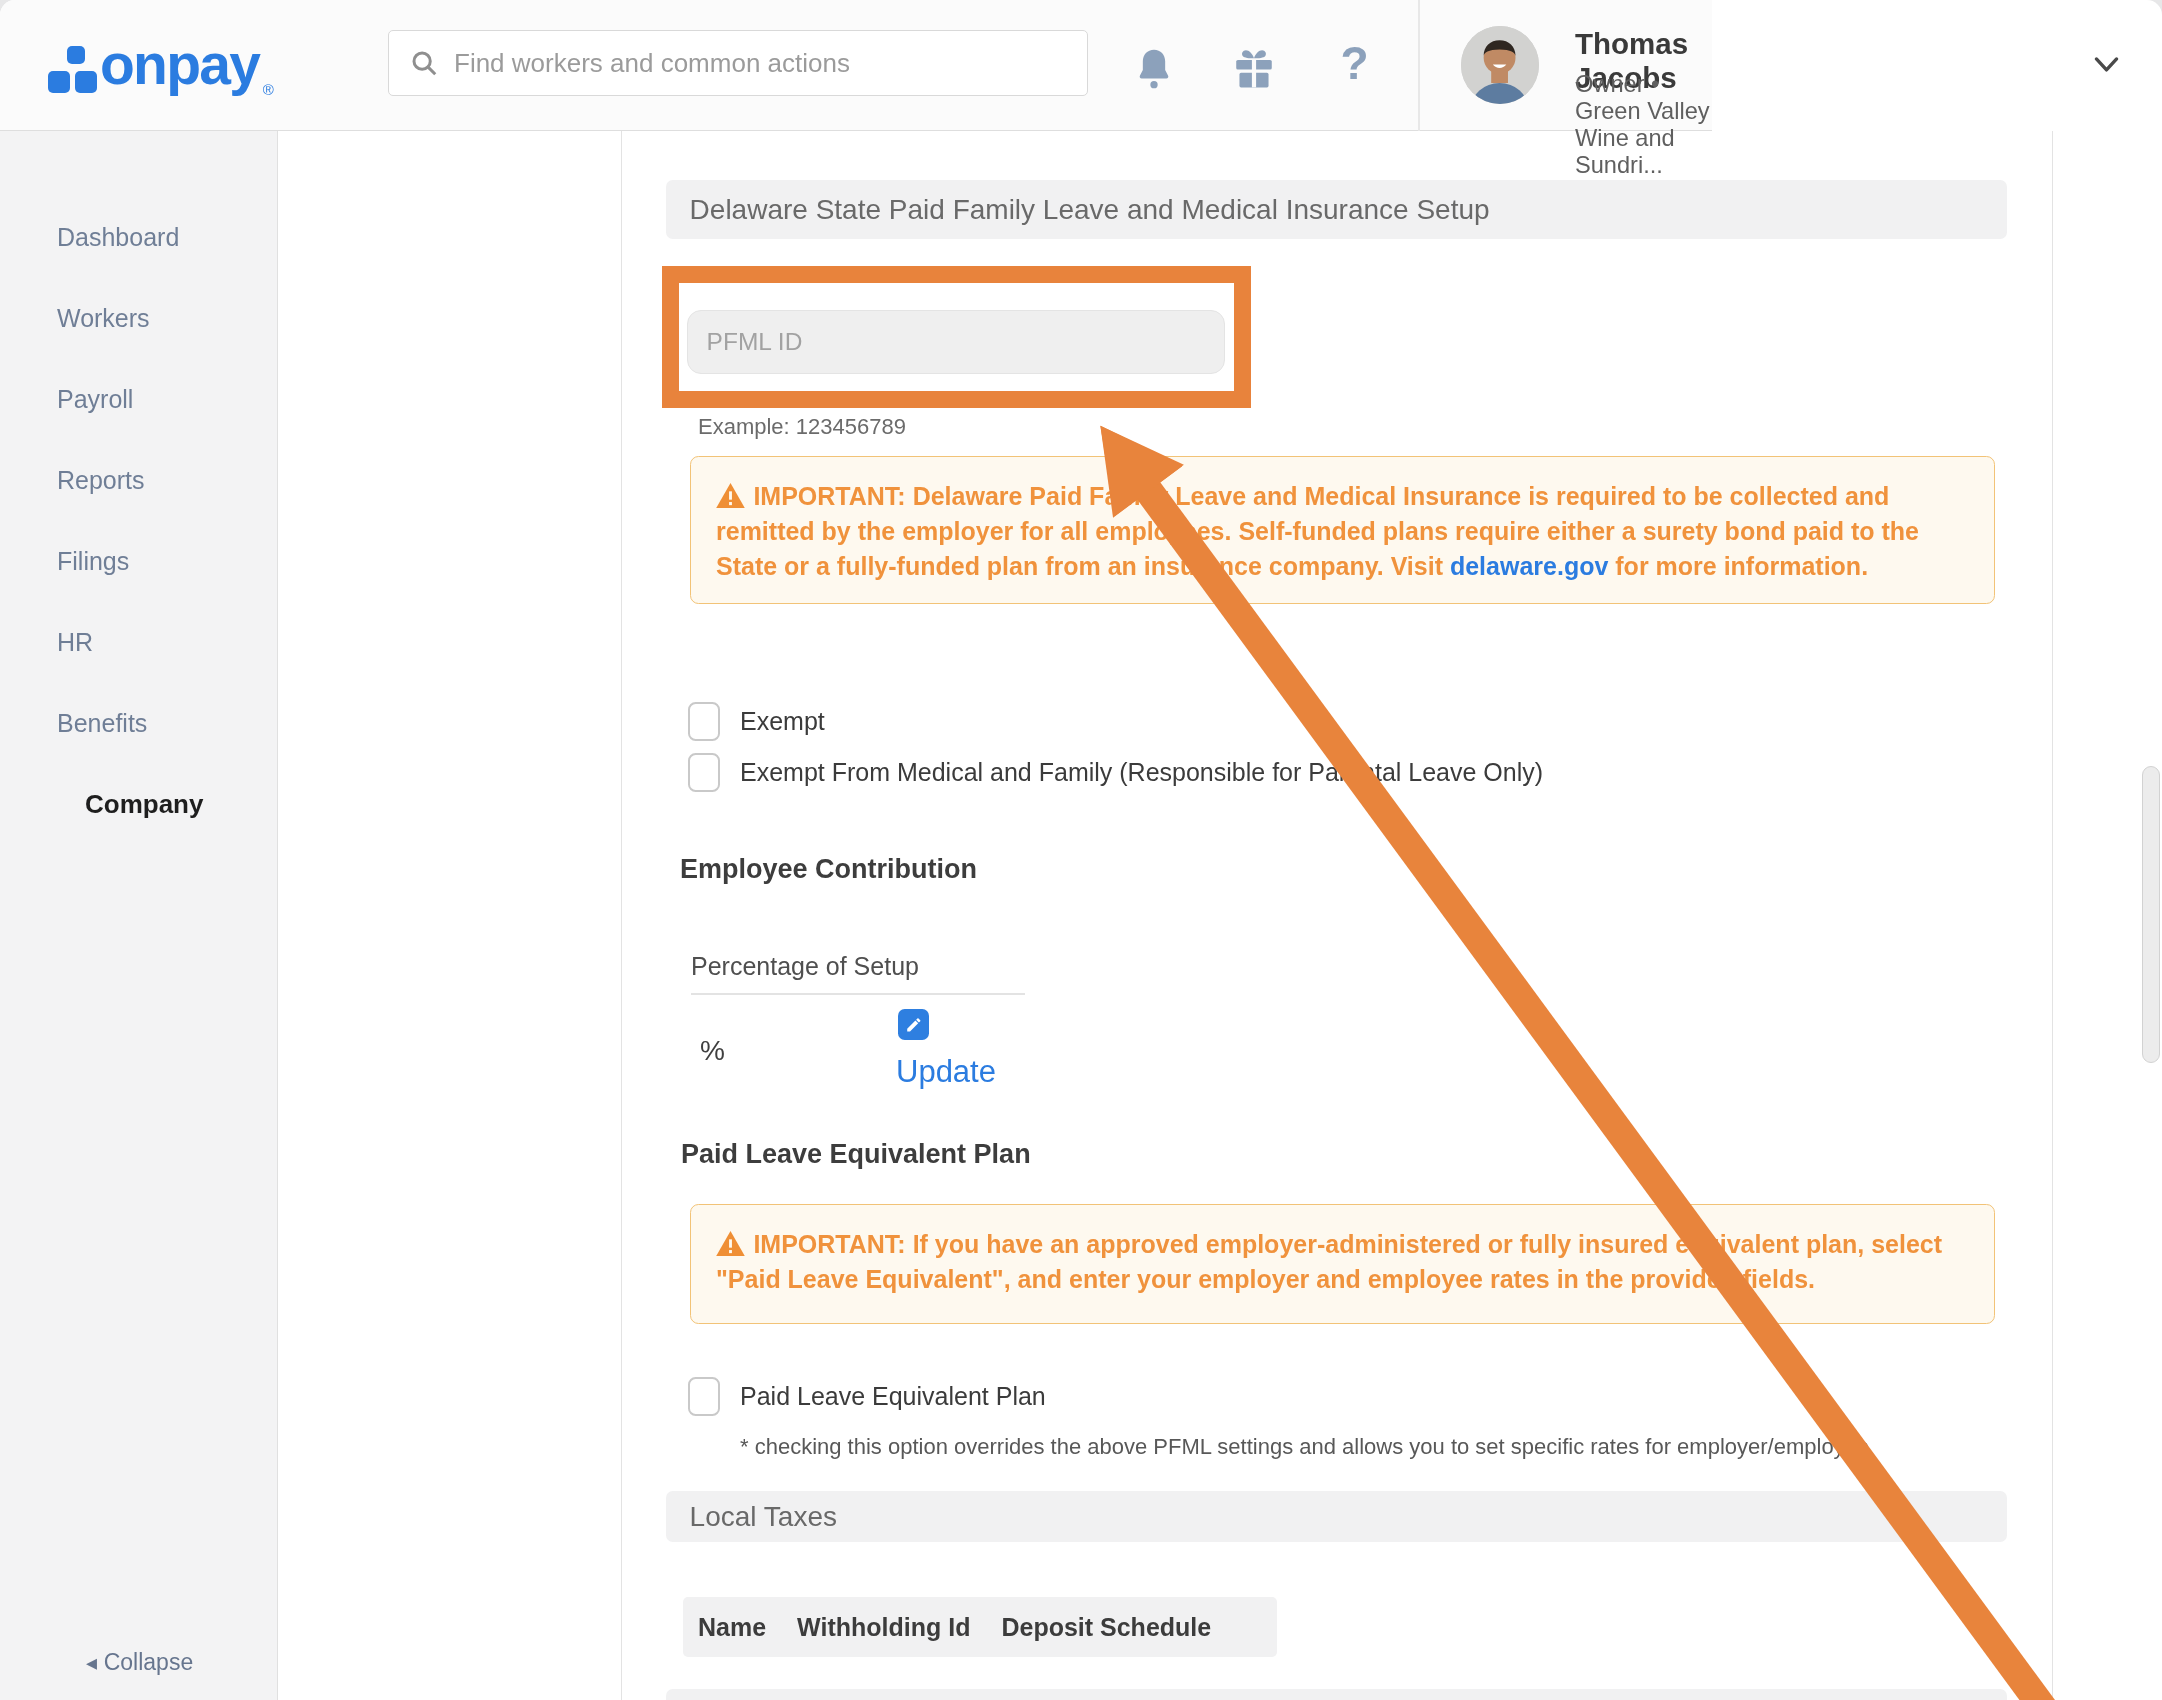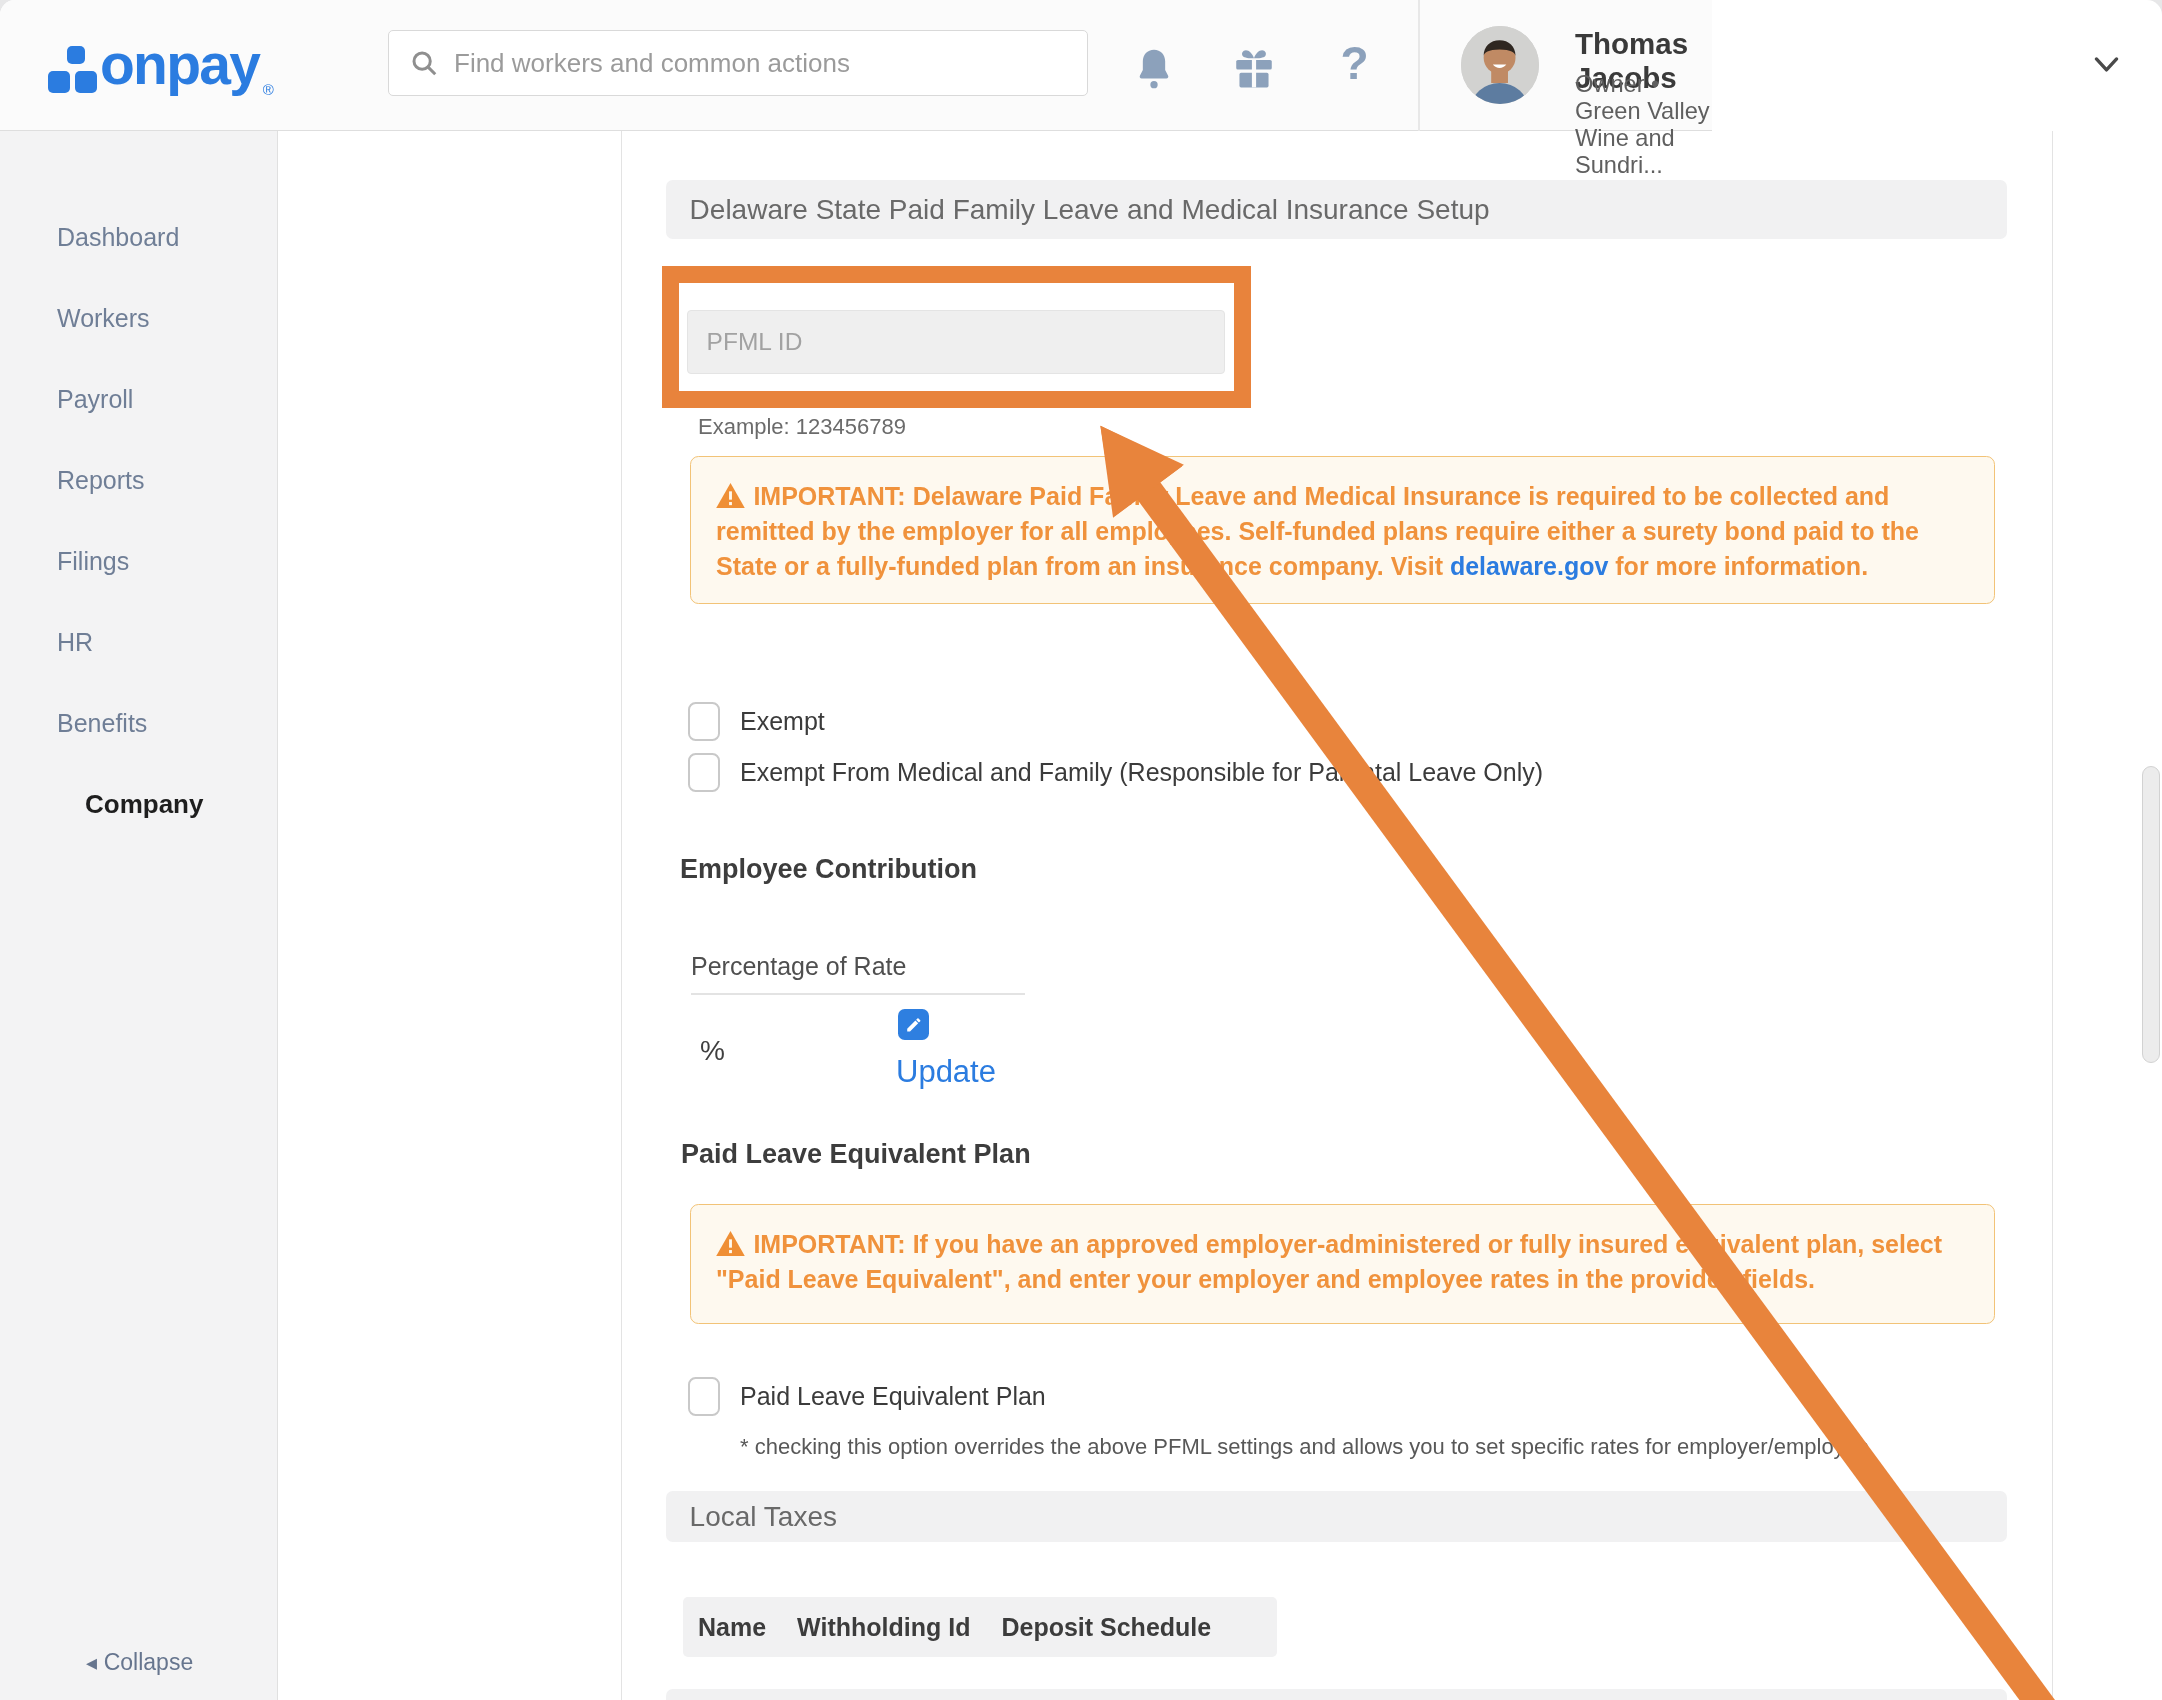--- a/index.html
+++ b/index.html
@@ -70,21 +70,21 @@
     background:#ffffff; border-right:1.7px solid #e3e3e3; overflow:hidden; }
 
   .section-bar { position:absolute; left:42px; width:1341px; height:59px;
     background:#f1f1f2; border-radius:6.7px; display:flex; align-items:center;
     padding-left:23.6px; font-size:28px; color:#696969; }
   #title-bar { top:49px; }
   #localtaxes-bar { top:1360px; height:51px; }
   #bottom-bar { top:1558px; height:51px; }
 
   .pfml-input { position:absolute; left:63px; top:179px; width:538px; height:64px;
-    background:#efefef; border:1.7px solid #e4e4e4; border-radius:4px;
+    background:#efefef; border:1.7px solid #e4e4e4; border-radius:14px;
     font-family:"Liberation Sans",sans-serif; font-size:24.5px; color:#444;
     padding-left:18.6px; outline:none; }
   .pfml-input::placeholder { color:#a2a2a2; }
 
   .example { position:absolute; left:67px; top:283px; font-size:22px; color:#6b6b6b;margin-left:7px; }
 
   .warnbox { position:absolute; left:66px; width:1305px;
     background:#fef9ef; border:1.7px solid #f2c377; border-radius:8.4px;
     padding:22px 25px; font-size:25px; font-weight:600; color:#f0923c; line-height:35px; }
   #warn1 { top:325px; height:148px; }
@@ -224,21 +224,21 @@
       <span class="check-label">Exempt</span>
     </div>
 
     <div class="check-row" id="row-exempt2">
       <span class="checkbox"></span>
       <span class="check-label">Exempt From Medical and Family (Responsible for Parental Leave Only)</span>
     </div>
 
     <div class="h2" id="h-empcontrib">Employee Contribution</div>
 
-    <div class="col-header">Percentage of Rate</div>
+    <div class="col-header">Percentage of Setup</div>
     <div class="col-underline"></div>
 
     <div class="pct">%</div>
 
     <div class="update-icon">
       <svg width="17.7" height="17.7" viewBox="0 0 24 24" fill="#ffffff">
         <path d="M3 17.2V21h3.8L17.9 9.9l-3.8-3.8L3 17.2zM20.7 7.1c.4-.4.4-1 0-1.4l-2.4-2.4c-.4-.4-1-.4-1.4 0l-1.8 1.8 3.8 3.8 1.8-1.8z"></path>
       </svg>
     </div>
     <div class="update-link">Update</div>

